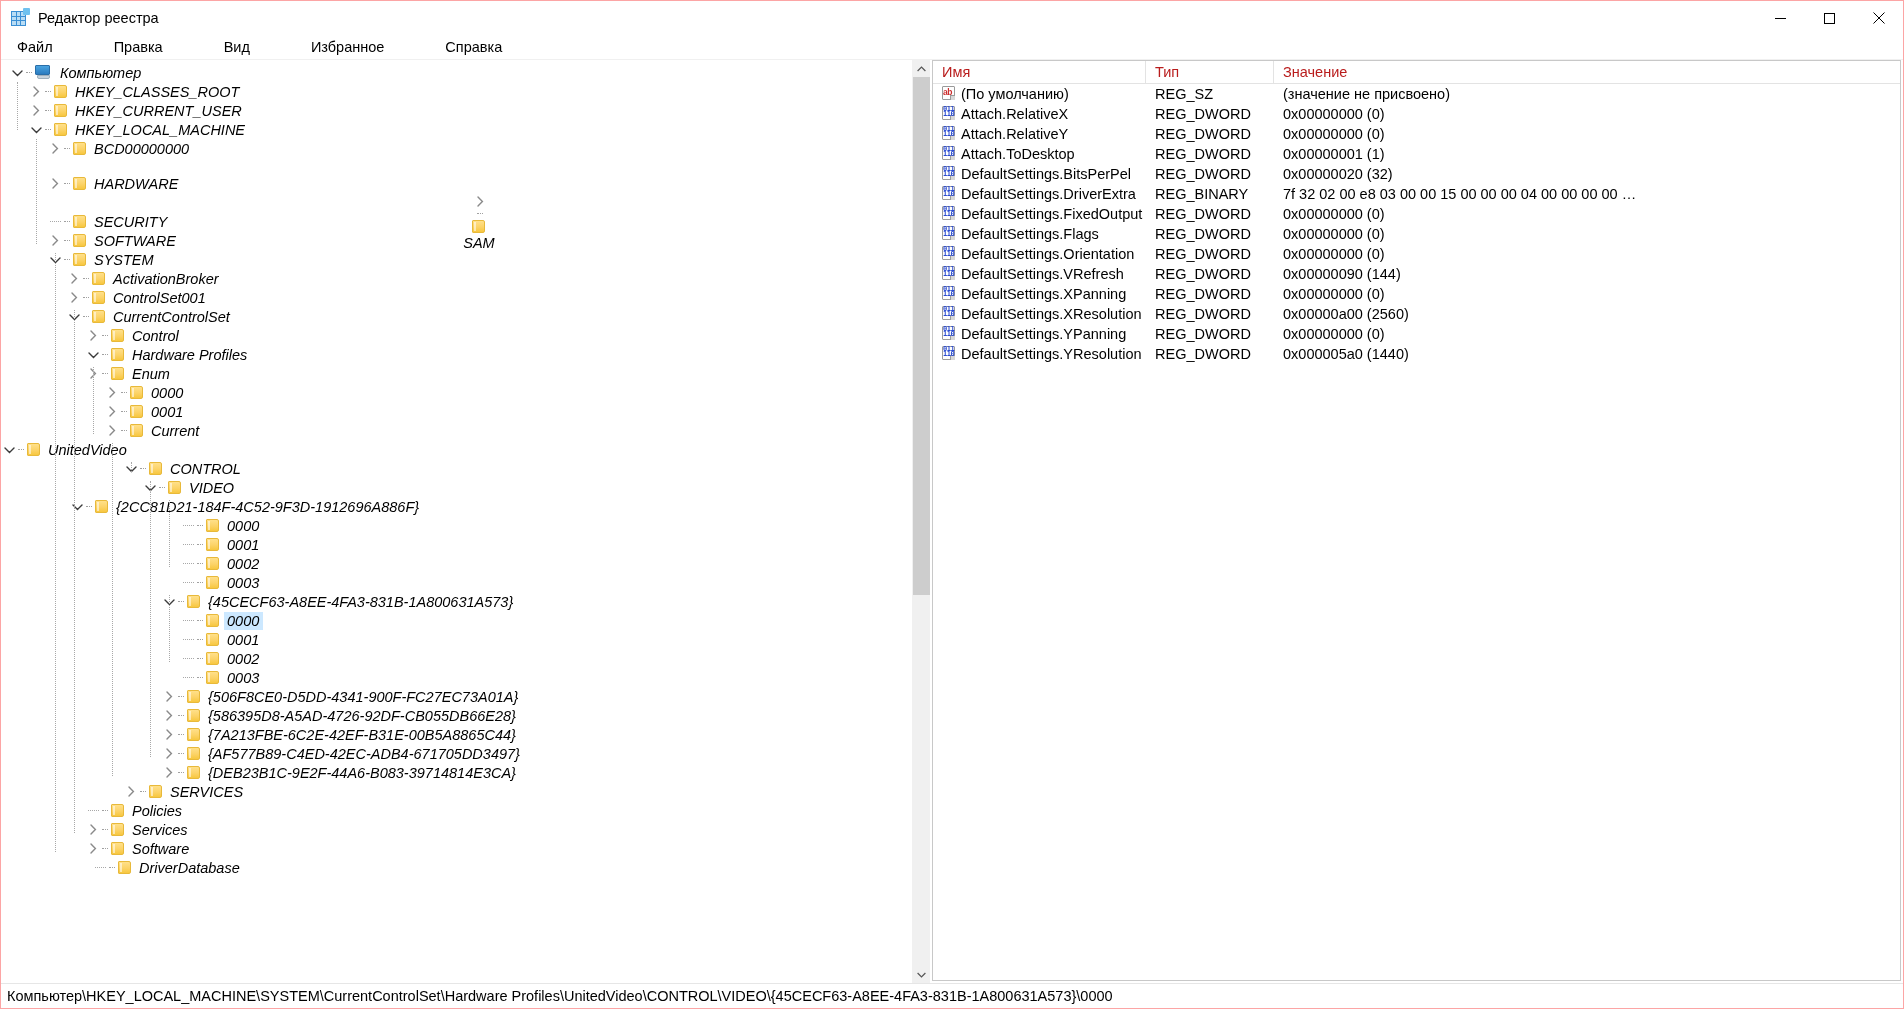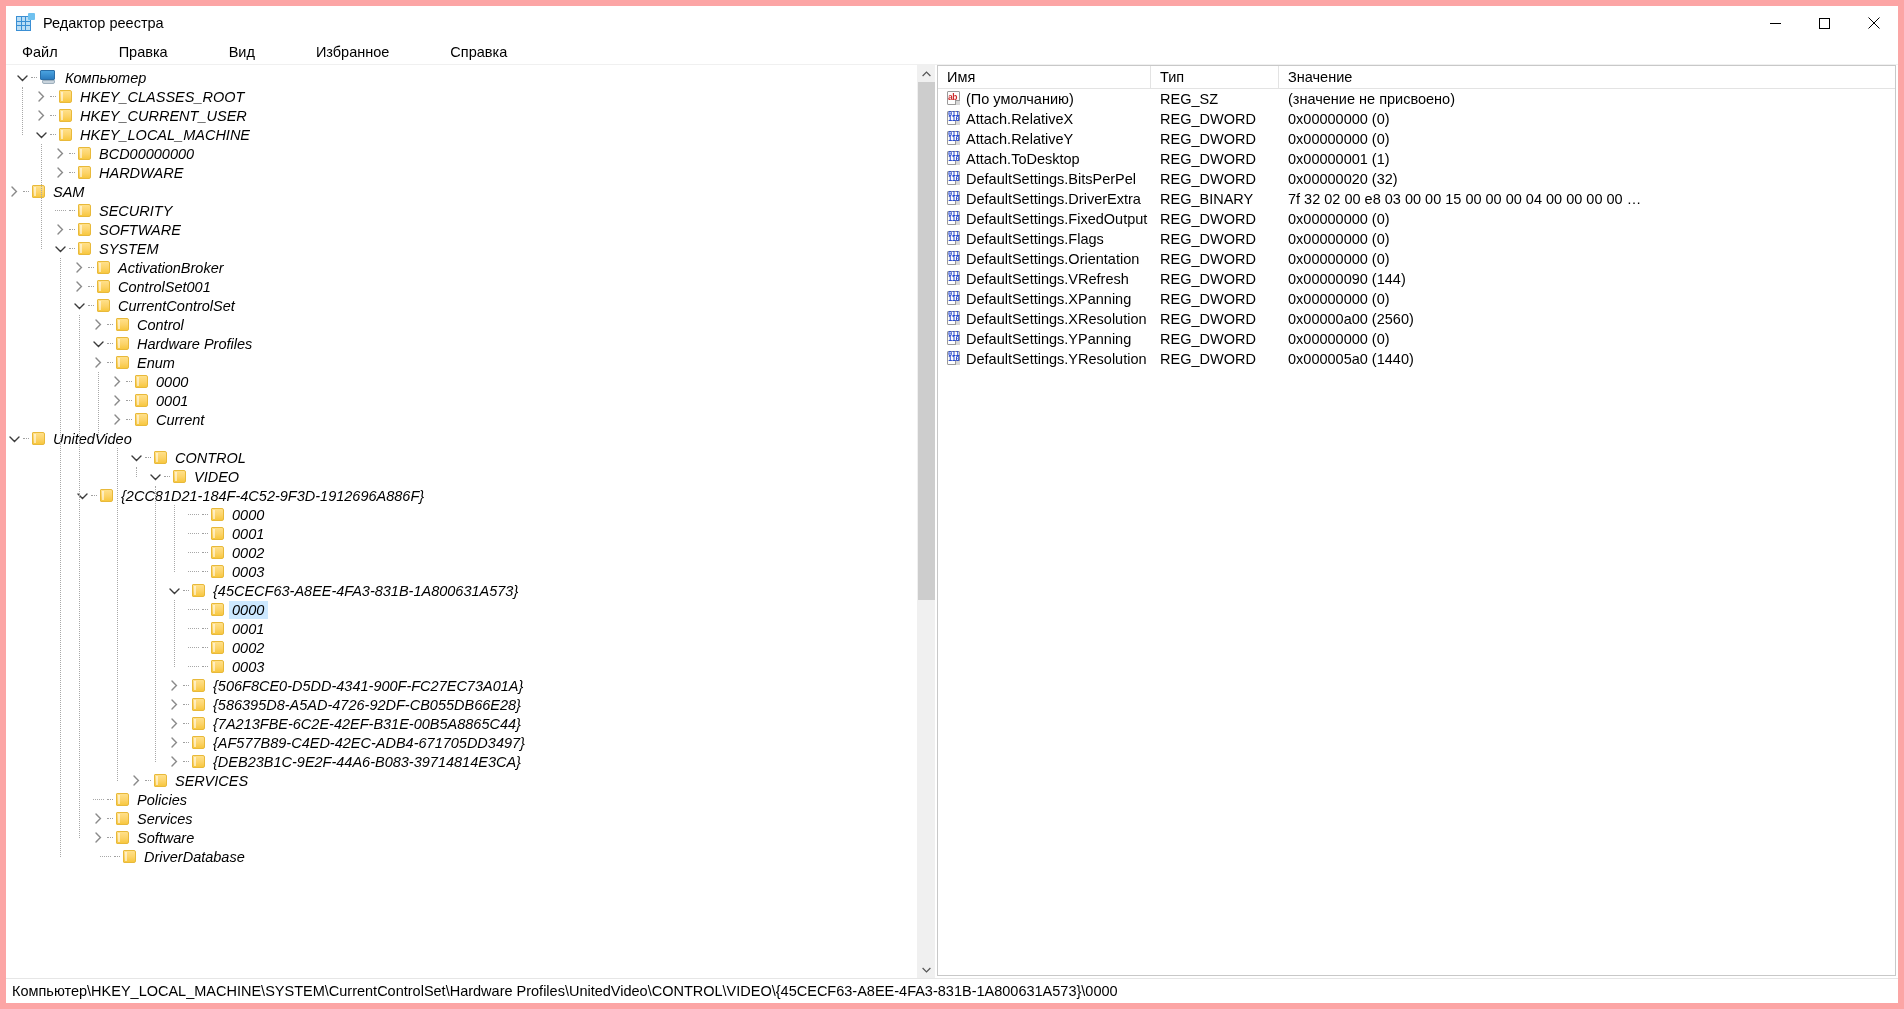--- a/index.html
+++ b/index.html
@@ -10,21 +10,21 @@
     background: #ffffff;
     font-family: "Liberation Sans", sans-serif;
     font-size: 15px;
     color: #000000;
     -webkit-font-smoothing: antialiased;
   }
   #app {
     width: 1904px; height: 1009px;
     display: flex; flex-direction: column;
     background: #ffffff;
-    border: 6px solid #fca5a5;
+    border: 1px solid #fca5a5;
   }
 
   
   .titlebar {
     height: 34px; min-height: 34px;
     display: flex; align-items: center;
     background: #ffffff;
     position: relative;
   }
   .title-left { display: flex; align-items: center; padding-left: 10px; gap: 9px; }
@@ -156,21 +156,21 @@
 
   
   .lv-header {
     display: flex; height: 23px; min-height: 23px;
     background: #ffffff; border-bottom: 1px solid #e3e3e3;
     font-size: 14.5px;
   }
   .lv-th {
     display: flex; align-items: center;
     padding-left: 9px; border-right: 1px solid #e3e3e3;
-    color: #000000; white-space: nowrap; overflow: hidden;
+    color: #b91c1c; white-space: nowrap; overflow: hidden;
   }
   .col-name { width: 213px; min-width: 213px; }
   .col-type { width: 128px; min-width: 128px; }
   .col-value { flex: 1 1 auto; border-right: none; }
   .lv-body { flex: 1 1 auto; overflow: hidden; }
   .lv-row {
     display: flex; height: 20px; align-items: center; font-size: 14.5px; white-space: nowrap;
   }
   .lv-cell { overflow: hidden; text-overflow: ellipsis; white-space: nowrap; }
   .c-name { width: 213px; min-width: 213px; display: flex; align-items: center; padding-left: 8px; }
@@ -324,35 +324,35 @@
                 </svg>
               </span>
               <span class="guide">
                 <span class="dots"></span>
               </span>
               <span class="ficon">
                 <span class="f"></span>
               </span>
               <span class="label">BCD00000000</span>
             </div>
-            <div class="trow" style="padding-left: 46px;">
+            <div class="trow" style="padding-left: 46px; margin-top: 16px;">
               <span class="chev">
                 <svg width="8" height="11" viewBox="0 0 8 11">
                   <path d="M2 1 L6.4 5.5 L2 10" fill="none" stroke="#8a8a8a" stroke-width="1.4" stroke-linecap="round"></path>
                 </svg>
               </span>
               <span class="guide">
                 <span class="dots"></span>
               </span>
               <span class="ficon">
                 <span class="f"></span>
               </span>
               <span class="label">HARDWARE</span>
             </div>
-            <div class="trow" style="">
+            <div class="trow" style="padding-left: 46px; flex-direction: column;">
               <span class="chev">
                 <svg width="8" height="11" viewBox="0 0 8 11">
                   <path d="M2 1 L6.4 5.5 L2 10" fill="none" stroke="#8a8a8a" stroke-width="1.4" stroke-linecap="round"></path>
                 </svg>
               </span>
               <span class="guide">
                 <span class="dots"></span>
               </span>
               <span class="ficon">
                 <span class="f"></span>

